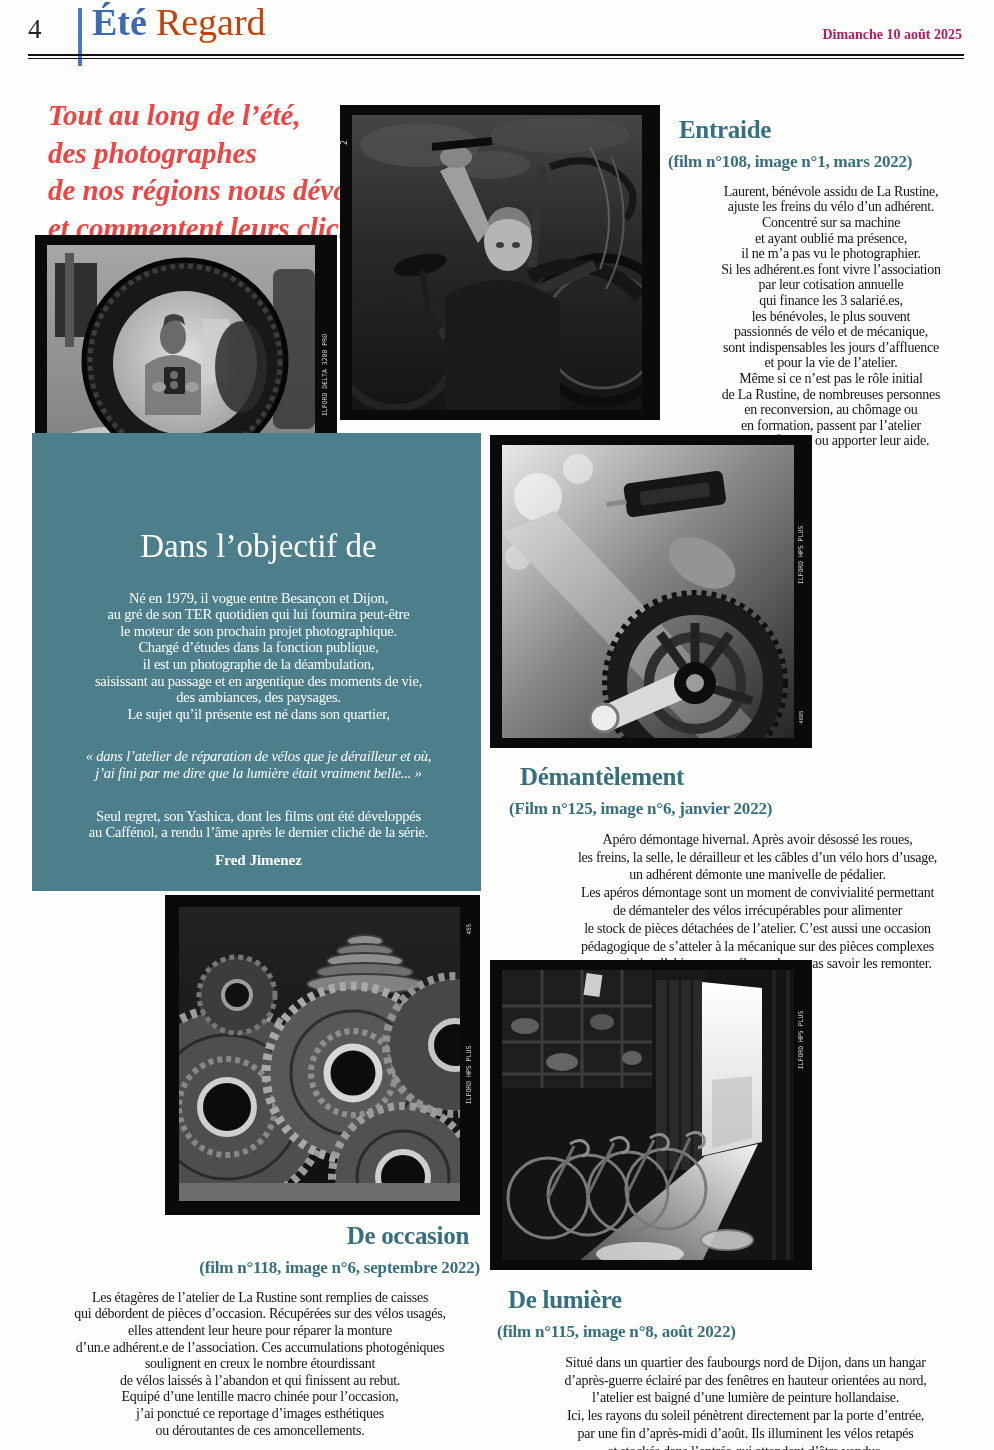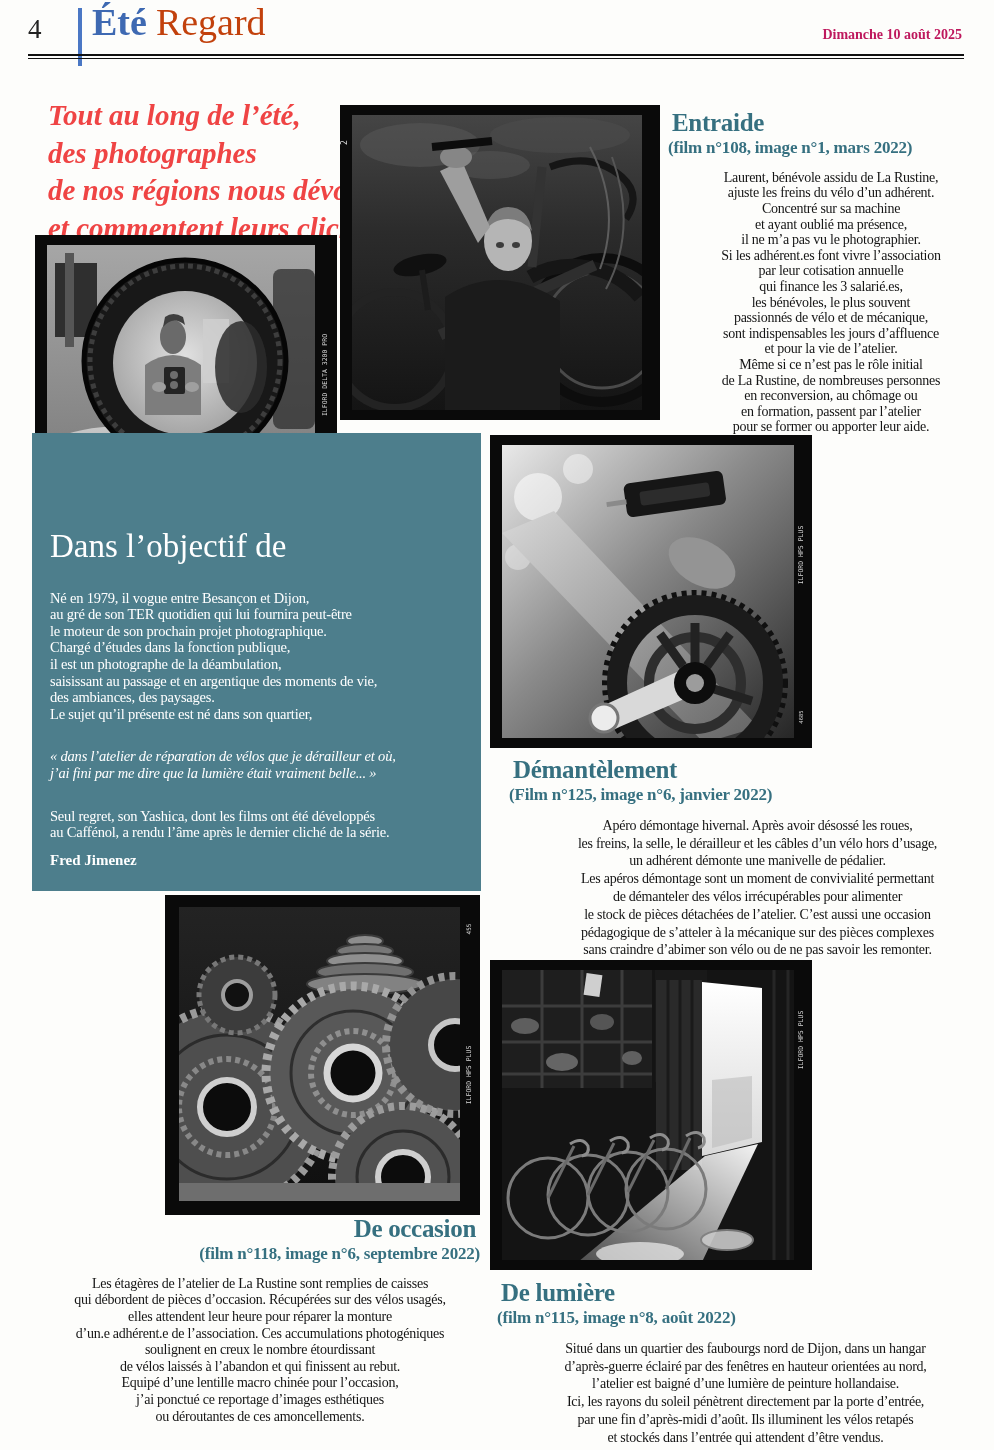--- a/index.html
+++ b/index.html
@@ -15,28 +15,28 @@
   .dateline{position:absolute;right:32px;top:27px;font-size:14px;font-weight:700;color:#be185d;}
   .rule1{position:absolute;left:28px;right:30px;top:54px;height:2px;background:#111;}
   .rule2{position:absolute;left:28px;right:30px;top:58px;height:1px;background:#111;}
 
   
   .intro{position:absolute;left:48px;top:97px;width:320px;font-size:29px;line-height:1.3;
          font-weight:700;font-style:italic;color:#ef4444;white-space:pre;}
 
   
   .art{position:absolute;}
-  .art h2{margin:4px;font-size:25px;line-height:1.0;font-weight:700;color:#367080;letter-spacing:-0.3px;}
+  .art h2{margin:11px;font-size:25px;line-height:1.0;font-weight:700;color:#367080;letter-spacing:-0.3px;}
   .art .credit{margin:3px 0 0 0;font-size:17px;line-height:1.05;font-weight:700;color:#367080;letter-spacing:-0.2px;}
   .art .body{margin:13px 0 0 0;font-size:14px;line-height:15.6px;letter-spacing:-0.25px;color:#141414;white-space:pre;text-align:center;}
   .art.wide .body{font-size:14px;line-height:17.8px;}
   .art.right{text-align:right;}
 
   
-  .feature{position:absolute;left:32px;top:433px;width:449px;height:458px;background:#4d7e8c;color:#ffffff;}
+  .feature{position:absolute;left:32px;top:433px;width:449px;height:458px;background:#4d7e8c;color:#ffffff;text-align:center;}
   .feature .inner{position:absolute;left:18px;top:96px;right:14px;}
   .feature .kicker{font-size:33px;line-height:1.05;font-weight:400;}
   .feature .name{font-size:47px;line-height:1.0;font-weight:700;margin-top:4px;letter-spacing:-0.5px;}
   .feature .bio{margin-top:26px;font-size:14.5px;line-height:16.6px;letter-spacing:-0.2px;white-space:pre;}
   .feature .bio.quote{font-style:italic;}
   .feature .byline{margin-top:11px;font-size:15px;font-weight:700;}
 
   
   .photo{position:absolute;background:#0a0a0a;}
   .photo svg{display:block;}

